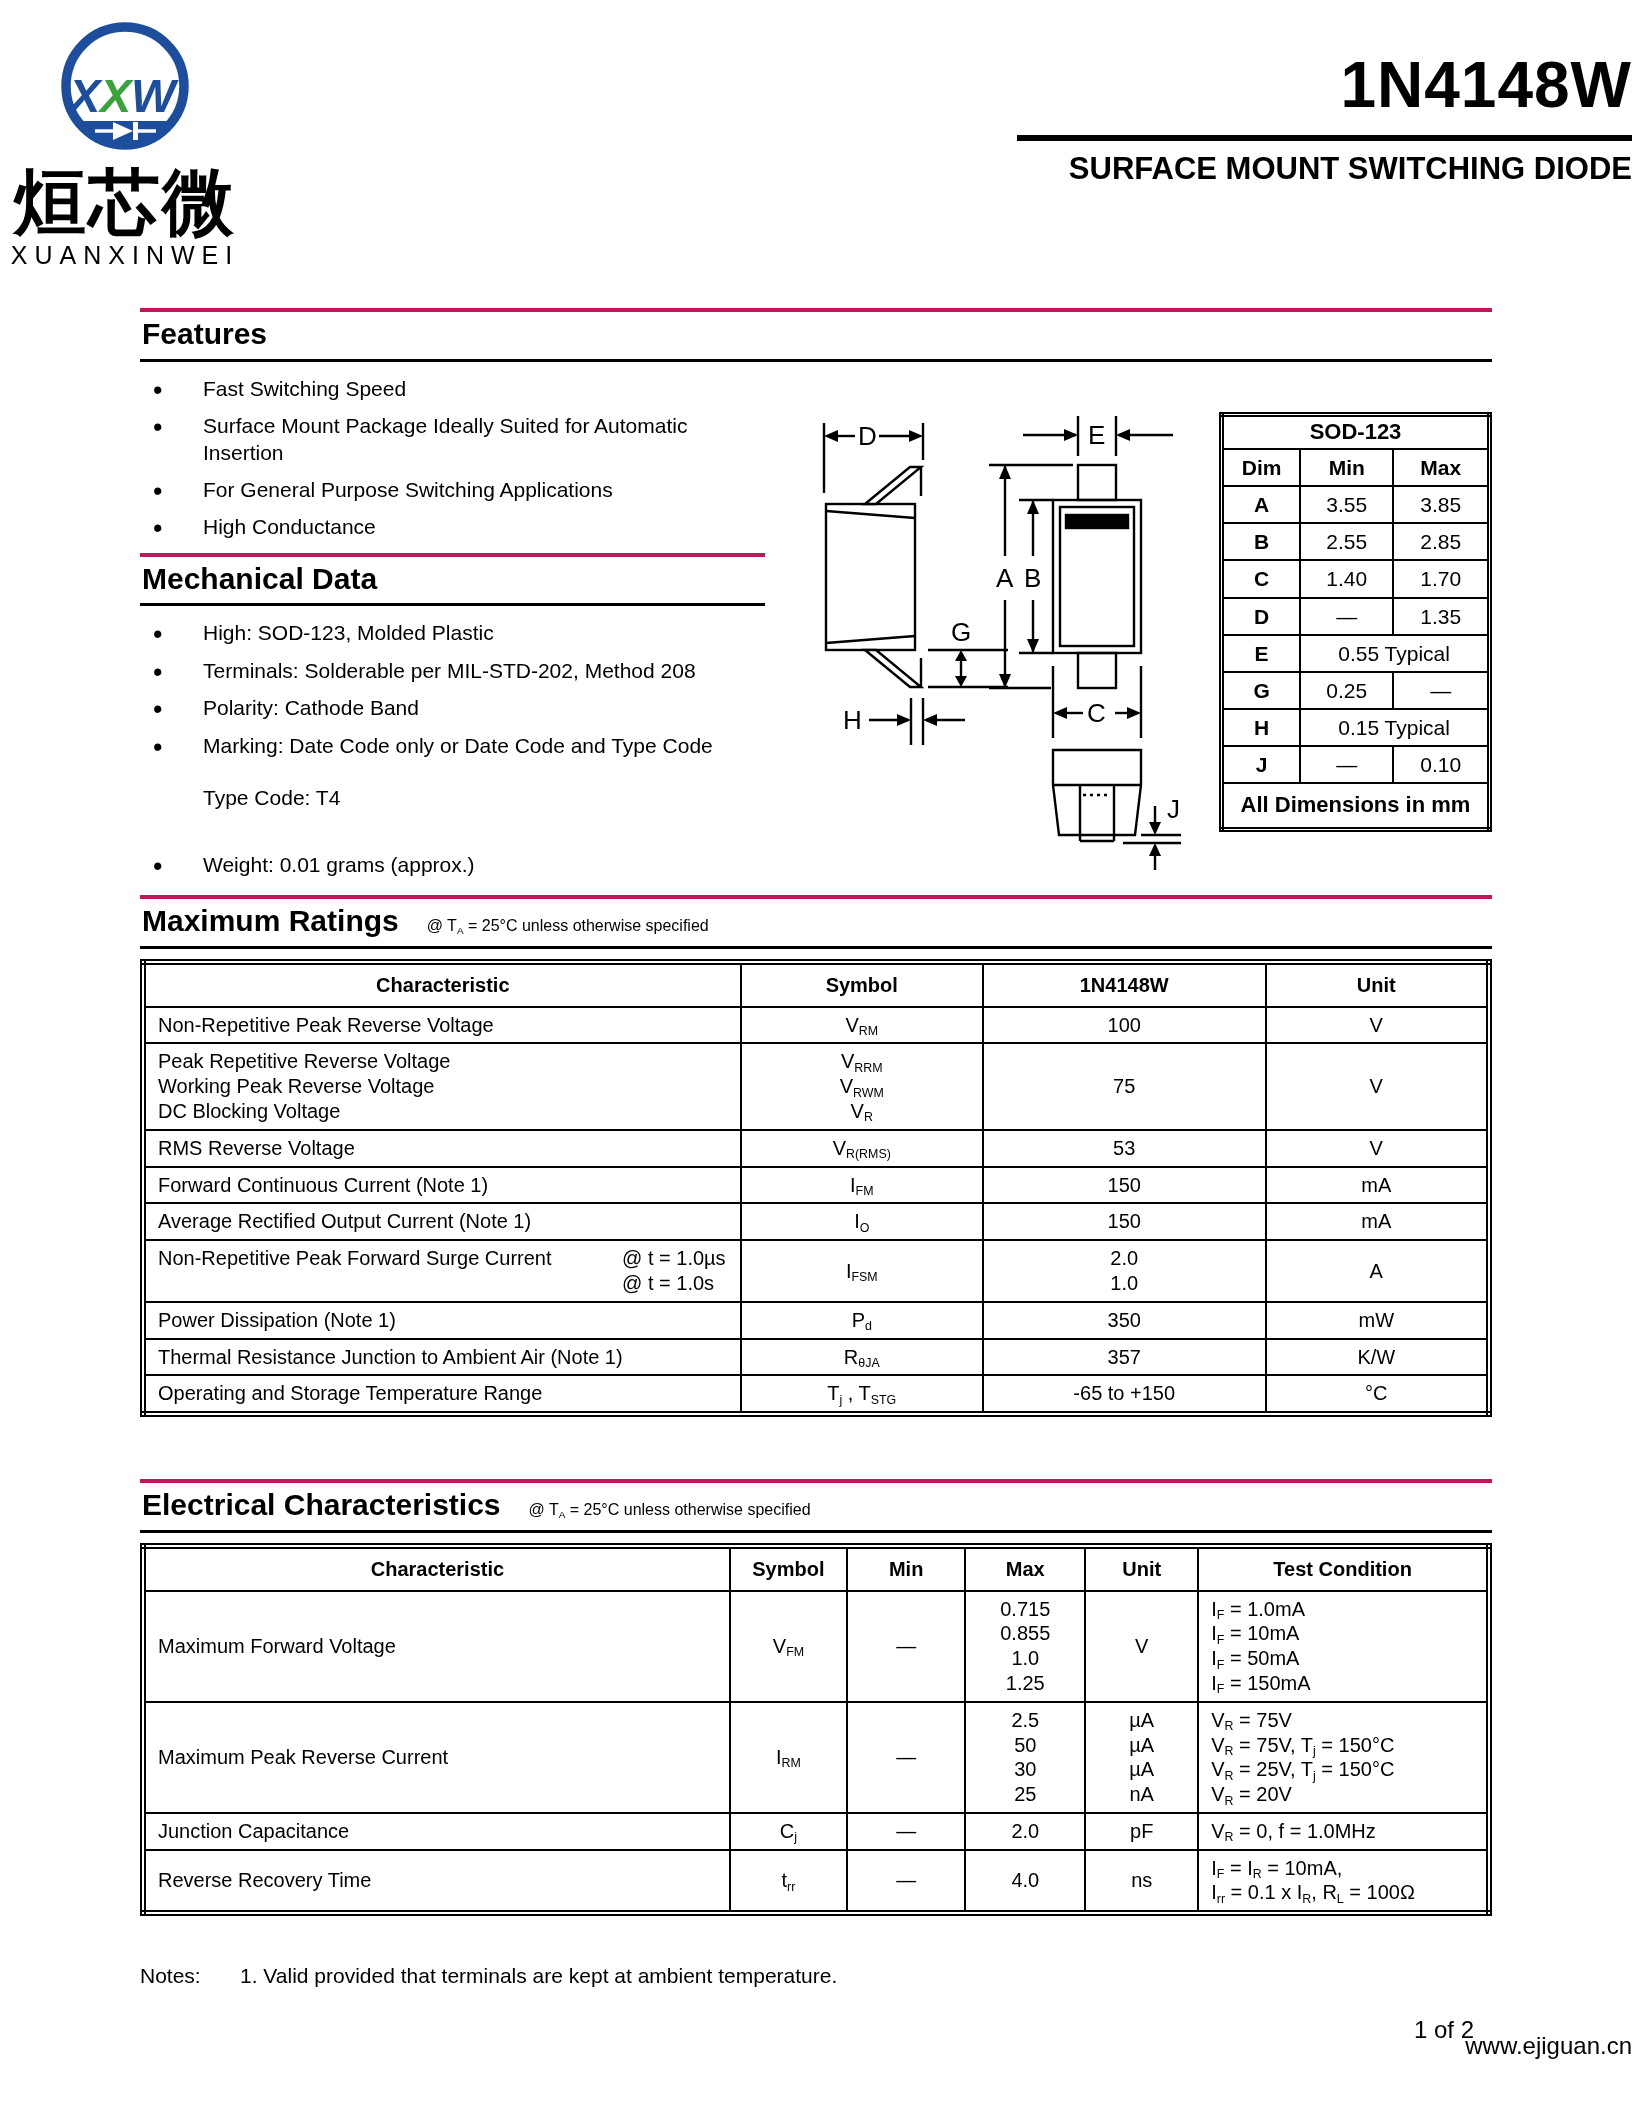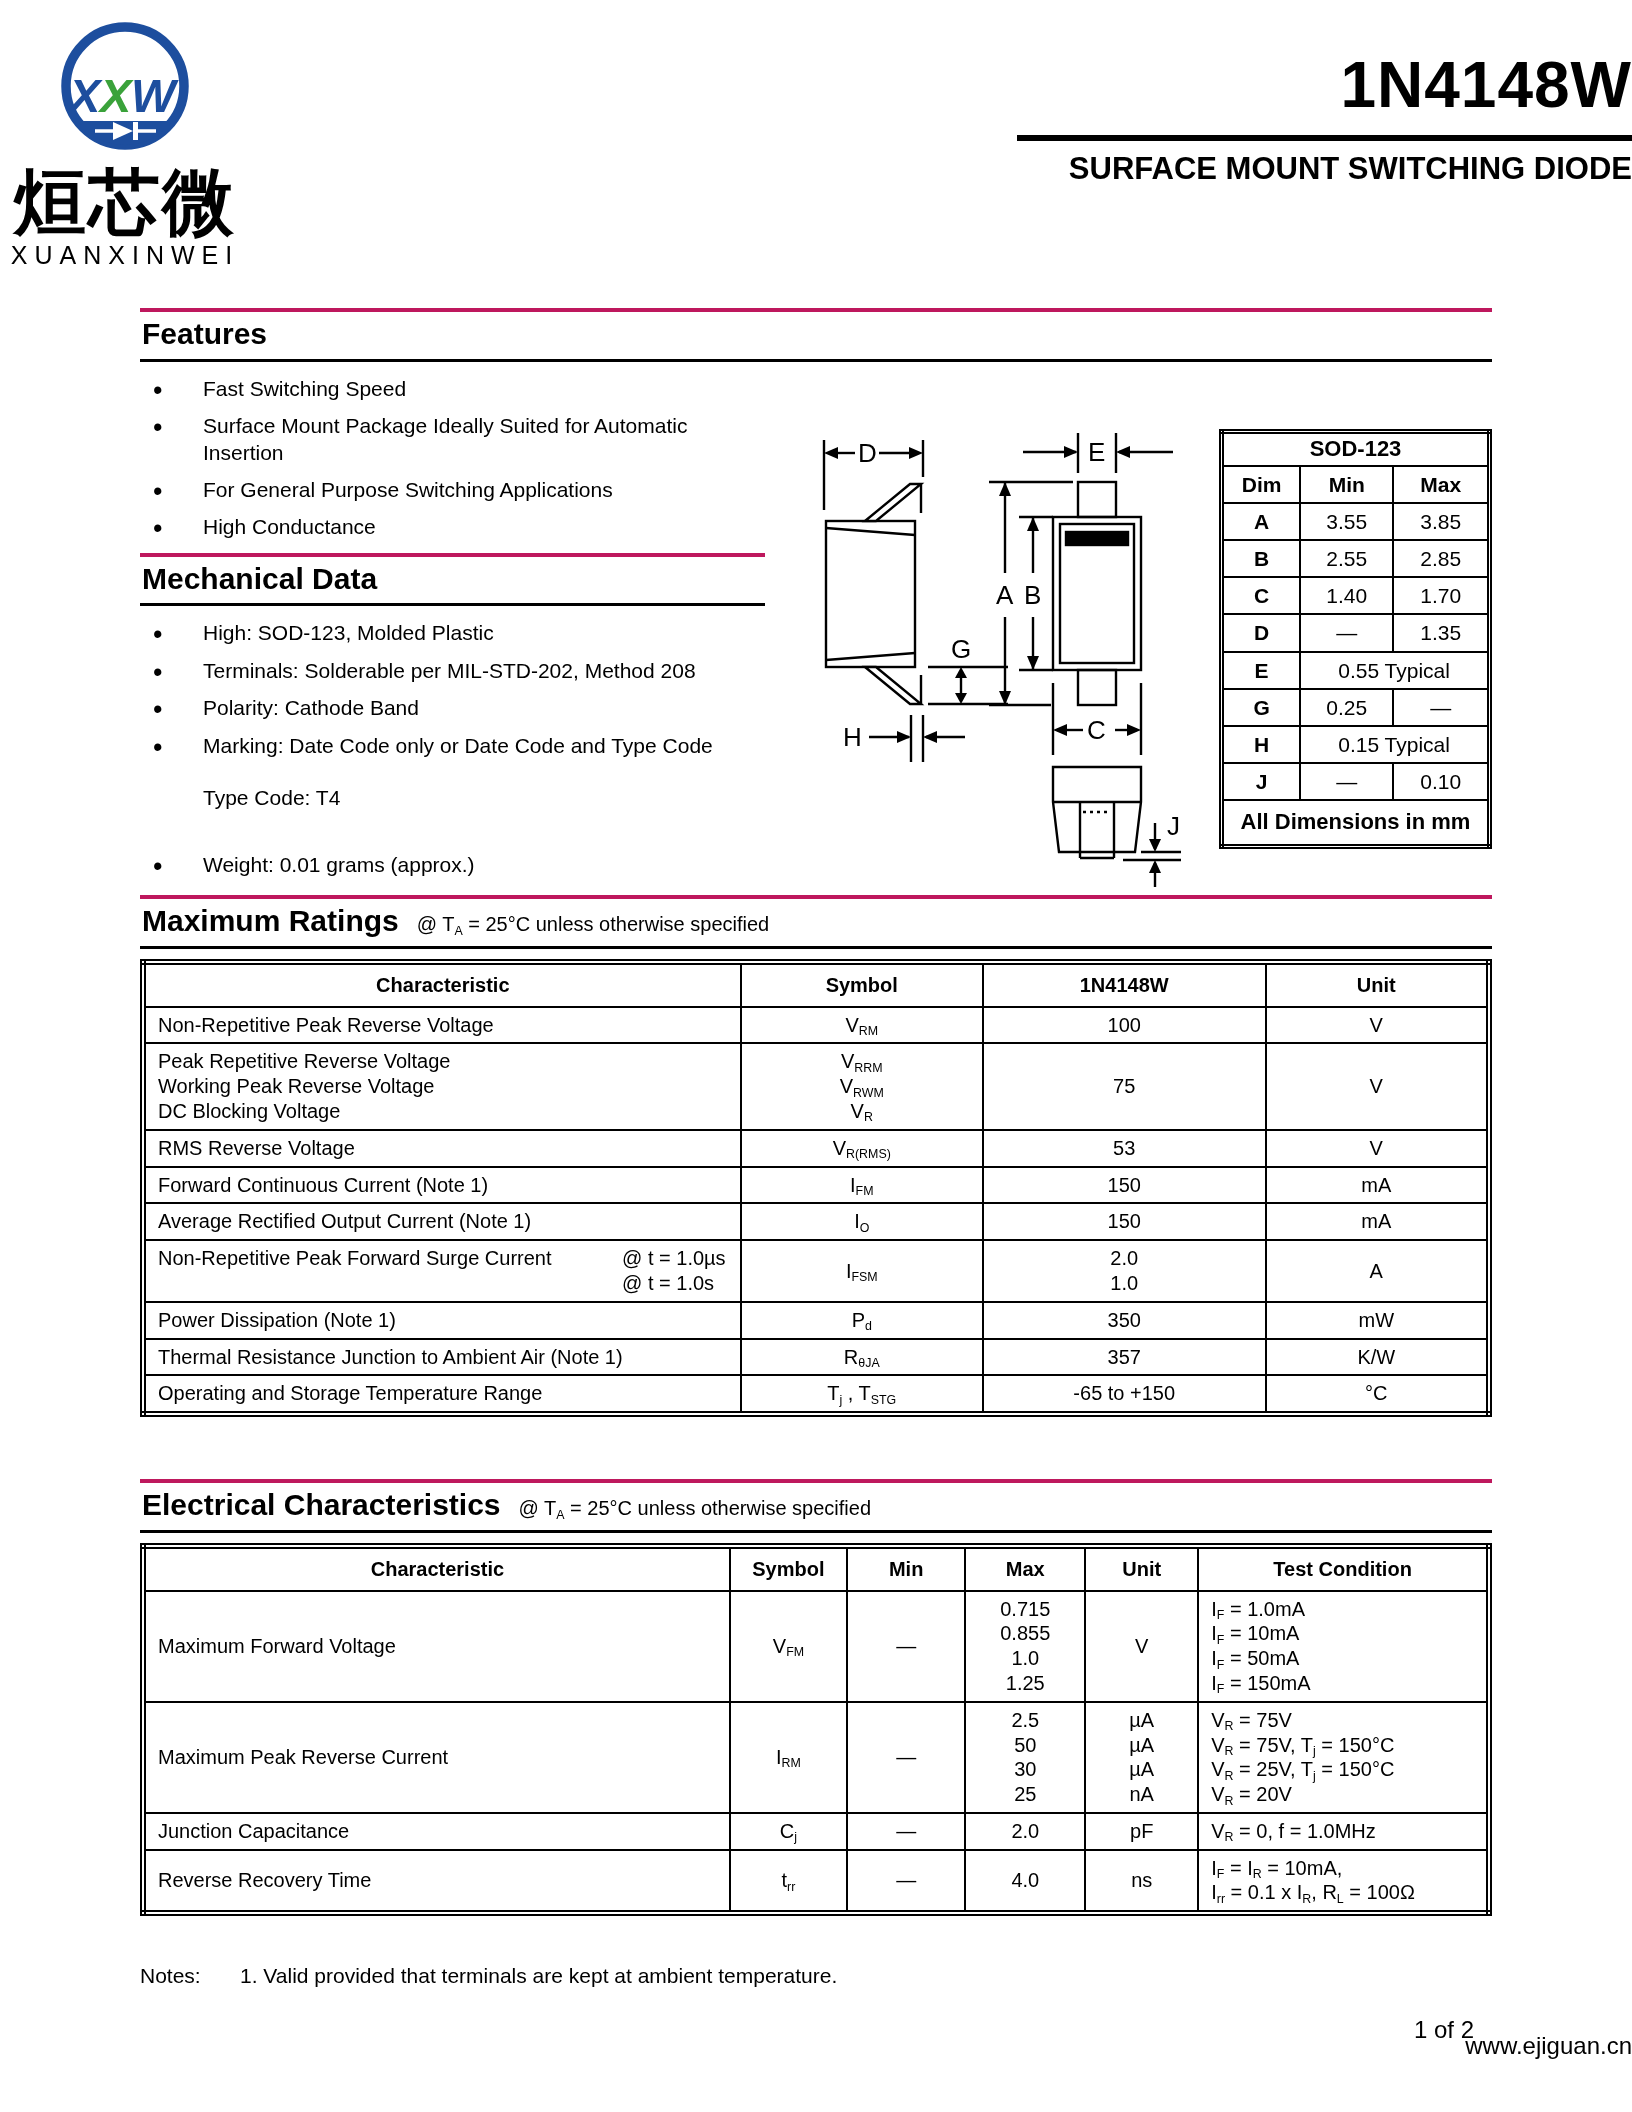--- a/index.html
+++ b/index.html
@@ -15,30 +15,30 @@
   .logo-en{font-size:25px;letter-spacing:7px;margin-top:3px;}
   .title-block{position:absolute;right:0;top:52px;width:615px;text-align:right;}
   .part-number{margin:0;font-size:64px;font-weight:700;letter-spacing:1px;line-height:1.05;}
   .title-rule{border:none;border-top:6px solid #000;margin:16px 0 10px 0;}
   .subtitle{font-size:31px;font-weight:700;}
   
   .sec-head{
     border-top:4px solid #be185d;border-bottom:3px solid #000;
     padding:5px 0 8px 2px;font-size:30px;font-weight:700;line-height:1.12;
   }
-  .sec-note{font-weight:400;font-size:20px;margin-left:18px;}
+  .sec-note{font-weight:400;font-size:16px;margin-left:28px;}
   
   .blist{list-style:none;margin:14px 0 0 0;padding:0;font-size:21px;}
   .blist li{position:relative;padding-left:63px;margin-bottom:11px;line-height:1.26;}
   .blist li::before{content:"\2022";position:absolute;left:13px;top:-3px;font-size:27px;}
   .blist li.no-bullet::before{content:"";}
   .gap-t{margin-top:26px;}
   .gap-t2{margin-top:40px;}
   
-  .cols{display:flex;align-items:flex-end;min-height:516px;margin-bottom:6px;}
+  .cols{display:flex;align-items:center;min-height:516px;margin-bottom:6px;}
   .col-left{width:625px;flex:0 0 625px;}
   .col-right{flex:1;display:flex;align-items:flex-start;margin-left:18px;}
   .mech-head{margin-top:12px;}
   .pkg-svg{margin-top:20px;flex:0 0 428px;}
   .dim-wrap{flex:1;margin:34px 0 0 8px;}
   
   table.dim-table{width:100%;border-collapse:collapse;border:5px double #000;font-size:21px;}
   .dim-table th,.dim-table td{border:2px solid #000;text-align:center;vertical-align:middle;padding:5px 4px;line-height:1.2;}
   .dim-table .dt-title{font-size:22px;padding:2px 4px;margin-top:26px;}
   .dim-table th{font-weight:700;}

